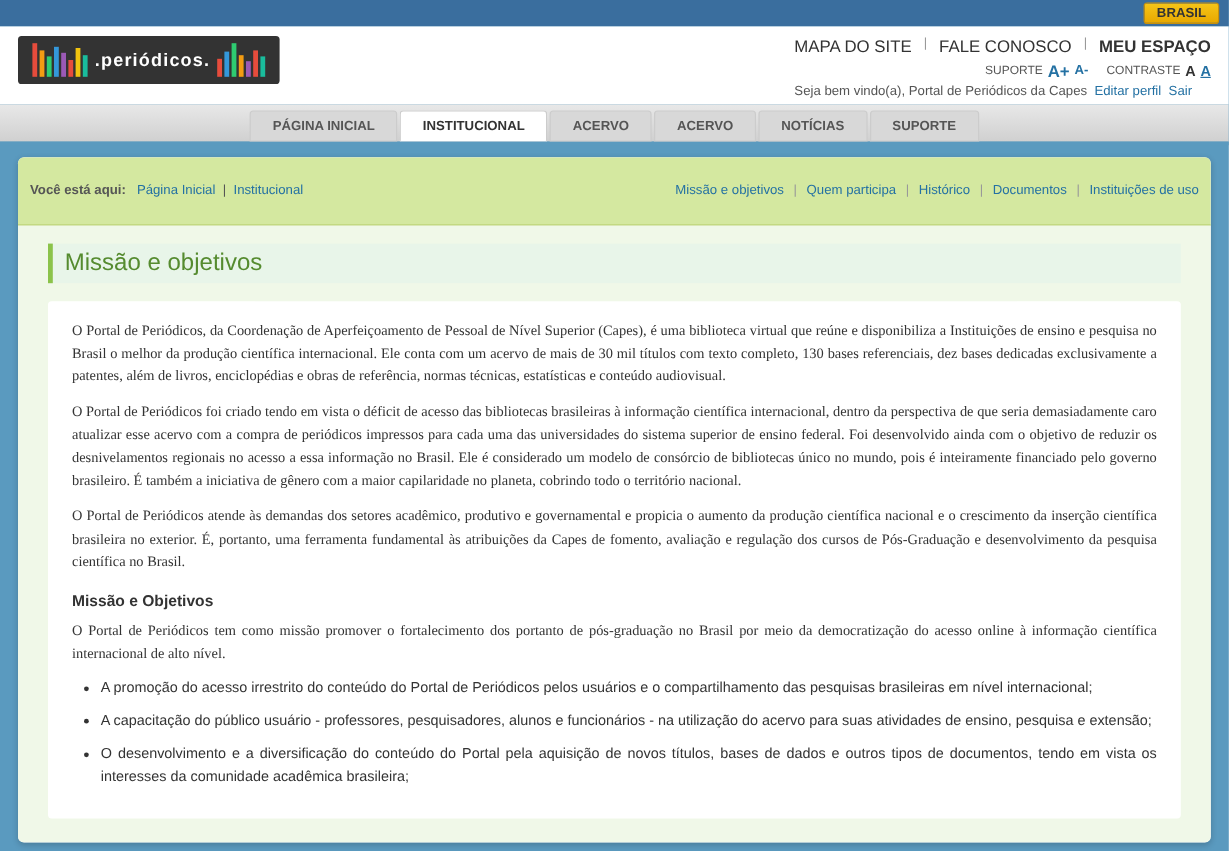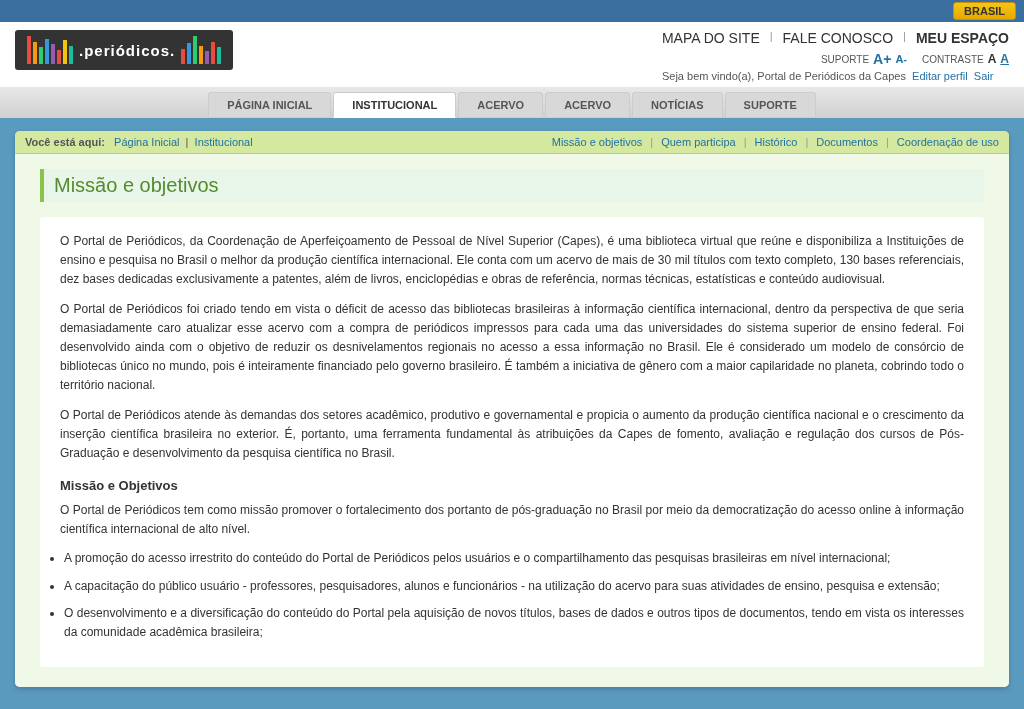--- a/index.html
+++ b/index.html
@@ -140,21 +140,21 @@
     .content-box {
       background: #fff;
       border-radius: 5px;
       overflow: hidden;
       box-shadow: 0 2px 5px rgba(0,0,0,0.2);
     }
 
     
     .breadcrumb-bar {
       background: #d4e8a0;
-      padding: 5px 10px;
+      padding: 22px 10px;
       display: flex;
       align-items: center;
       justify-content: space-between;
       border-bottom: 1px solid #b8d070;
     }
     .breadcrumb-left {
       font-size: 11px;
       color: #555;
     }
     .breadcrumb-left a {
@@ -206,23 +206,24 @@
     }
     .article-content h2:first-child {
       margin-top: 0;
     }
     .article-content p {
       font-size: 12px;
       color: #333;
       line-height: 1.6;
       margin-bottom: 10px;
       text-align: justify;
+      font-family: Liberation Serif, serif;
     }
     .article-content ul {
-      margin-left: 4px;
+      margin-left: 24px;
       margin-bottom: 10px;
     }
     .article-content ul li {
       font-size: 12px;
       color: #333;
       line-height: 1.6;
       margin-bottom: 8px;
       text-align: justify;
     }
   </style>
@@ -313,21 +314,21 @@
       </div>
       <div class="breadcrumb-right">
         <a href="#">Missão e objetivos</a>
         <span class="separator">|</span>
         <a href="#">Quem participa</a>
         <span class="separator">|</span>
         <a href="#">Histórico</a>
         <span class="separator">|</span>
         <a href="#">Documentos</a>
         <span class="separator">|</span>
-        <a href="#">Coordenação de uso</a>
+        <a href="#">Instituições de uso</a>
       </div>
     </div>
 
     <div class="page-content">
       <div class="section-title">Missão e objetivos</div>
 
       <div class="article-content">
 
         <p>O Portal de Periódicos, da Coordenação de Aperfeiçoamento de Pessoal de Nível Superior (Capes), é uma biblioteca virtual que reúne e disponibiliza a Instituições de ensino e pesquisa no Brasil o melhor da produção científica internacional. Ele conta com um acervo de mais de 30 mil títulos com texto completo, 130 bases referenciais, dez bases dedicadas exclusivamente a patentes, além de livros, enciclopédias e obras de referência, normas técnicas, estatísticas e conteúdo audiovisual.</p>
         <p>O Portal de Periódicos foi criado tendo em vista o déficit de acesso das bibliotecas brasileiras à informação científica internacional, dentro da perspectiva de que seria demasiadamente caro atualizar esse acervo com a compra de periódicos impressos para cada uma das universidades do sistema superior de ensino federal. Foi desenvolvido ainda com o objetivo de reduzir os desnivelamentos regionais no acesso a essa informação no Brasil. Ele é considerado um modelo de consórcio de bibliotecas único no mundo, pois é inteiramente financiado pelo governo brasileiro. É também a iniciativa de gênero com a maior capilaridade no planeta, cobrindo todo o território nacional.</p>

